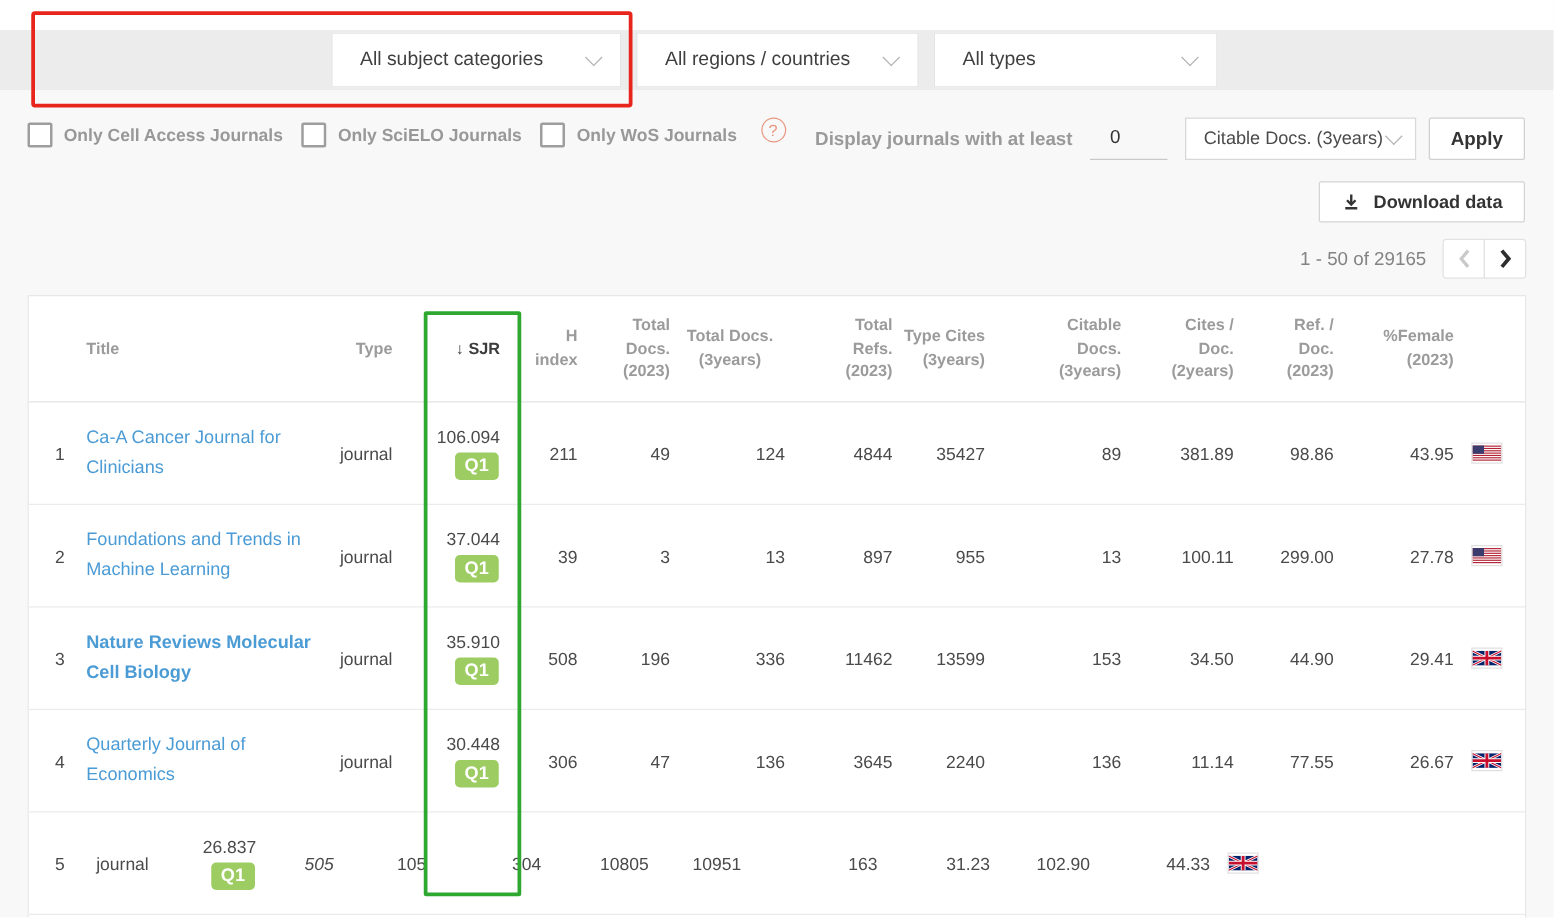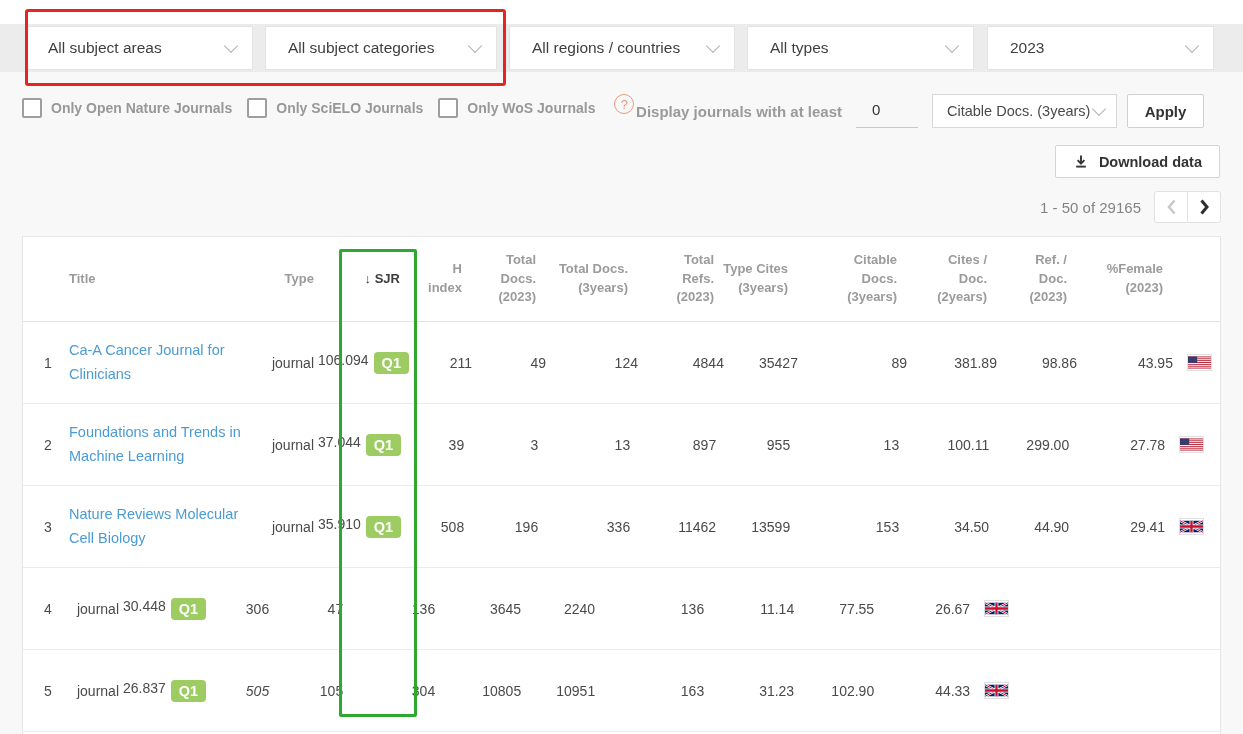--- a/index.html
+++ b/index.html
@@ -13,21 +13,21 @@
   .chev{width:9px;height:9px;border-right:1.6px solid #b3b3b3;border-bottom:1.6px solid #b3b3b3;
         transform:rotate(45deg);margin-top:-5px;flex:0 0 auto;}
 
   .cb-row{position:absolute;top:98px;left:22px;display:flex;align-items:center;gap:15px;}
   .cb-group{display:flex;align-items:center;gap:9px;cursor:pointer;}
   .cb{width:16px;height:16px;border:2px solid #9e9e9e;border-radius:2px;background:#fff;flex:0 0 auto;}
   .cb-label{font-size:14px;font-weight:700;color:#989898;}
   .help{width:18px;height:18px;border:1.5px solid var(--help-orange);border-radius:50%;color:var(--help-orange);
         font-size:13px;display:flex;align-items:center;justify-content:center;margin-left:4px;margin-top:-8px;cursor:pointer;}
 
-  .threshold{position:absolute;top:94px;right:39px;height:34px;display:flex;align-items:center;}
+  .threshold{position:absolute;top:94px;right:23px;height:34px;display:flex;align-items:center;}
   .th-label{font-size:15px;font-weight:700;color:#9a9a9a;margin-right:14px;}
   .th-input{width:46px;border:none;border-bottom:1px solid #c9c9c9;background:transparent;outline:none;
             font-family:"Liberation Sans",sans-serif;font-size:15px;color:#333;padding:7px 0 9px 16px;}
   .metric-dd{width:185px;height:34px;border:1px solid #d8d8d8;background:#fff;box-sizing:border-box;margin-left:14px;
              display:flex;align-items:center;justify-content:space-between;padding:0 12px 0 14px;cursor:pointer;}
   .metric-dd span.lbl{font-size:14.5px;color:#4a4a4a;}
   .apply-btn{width:77px;height:34px;margin-left:10px;background:#fff;border:1px solid #d0d0d0;border-radius:2px;
              font-family:"Liberation Sans",sans-serif;font-size:15px;font-weight:700;color:#333;cursor:pointer;}
 
   .download-btn{position:absolute;top:145px;right:23px;height:33px;display:flex;align-items:center;gap:10px;
@@ -48,60 +48,52 @@
       box-sizing:border-box;padding-right:4px;cursor:pointer;}
   .th.left{text-align:left;padding-left:6px;}
   .th.sorted{color:#3c3c3c;}
   .sort-arrow{color:#3c3c3c;}
   .trow{display:flex;align-items:center;height:81px;border-bottom:1px solid #ebebeb;}
   .td{font-size:14px;color:#4a4a4a;text-align:right;box-sizing:border-box;padding-right:4px;}
   .td.left{text-align:left;}
   .td.rank{text-align:left;padding-left:21px;color:#4a4a4a;}
   .title-cell{padding-left:6px;}
   .title-cell a{color:var(--link-blue);text-decoration:none;font-size:14.5px;line-height:1.65;cursor:pointer;}
-  .sjr-cell{display:flex;flex-direction:row;gap:5px;}
+  .sjr-cell{display:flex;flex-direction:column;align-items:flex-end;gap:5px;}
   .q-badge{background:var(--q1-badge);color:#fff;font-weight:700;font-size:14.5px;padding:3px 8px;border-radius:4px;margin-right:1px;}
   .flag-cell{display:flex;justify-content:center;align-items:center;padding-right:10px;}
 
   .annot{position:absolute;pointer-events:none;z-index:50;box-sizing:border-box;}
   .annot.red{left:25px;top:9px;width:481px;height:77px;border:3px solid var(--red-annotation);border-radius:3px;}
   .annot.green{left:339px;top:249px;width:78px;height:468px;border:3px solid var(--green-annotation);border-radius:2px;}
 </style>
 </head>
 <body>
 
 <div class="stage">
   <div class="top-white"></div>
   <div class="band"></div>
 
-  <div class="dd" style="left:25px;width:228px;">
-    <span class="dd-label">All subject areas</span>
-    <span class="chev"></span>
-  </div>
   <div class="dd" style="left:509px;width:226px;">
     <span class="dd-label">All regions / countries</span>
     <span class="chev"></span>
   </div>
   <div class="dd" style="left:265px;width:232px;">
     <span class="dd-label">All subject categories</span>
     <span class="chev"></span>
   </div>
   <div class="dd" style="left:747px;width:227px;">
     <span class="dd-label">All types</span>
     <span class="chev"></span>
   </div>
-  <div class="dd" style="left:987px;width:227px;">
-    <span class="dd-label">2023</span>
-    <span class="chev"></span>
-  </div>
 
   <div class="cb-row">
     <div class="cb-group">
       <span class="cb"></span>
-      <span class="cb-label">Only Open Nature Journals</span>
+      <span class="cb-label">Only Cell Access Journals</span>
     </div>
     <div class="cb-group">
       <span class="cb"></span>
       <span class="cb-label">Only SciELO Journals</span>
     </div>
     <div class="cb-group">
       <span class="cb"></span>
       <span class="cb-label">Only WoS Journals</span>
     </div>
     <span class="help">?</span>
@@ -144,21 +136,21 @@
     <div class="thead">
         <div class="th left" style="flex: 0 0 40px;"></div>
         <div class="th left" style="flex: 0 0 195px;">Title</div>
         <div class="th" style="flex: 0 0 60px;">Type</div>
         <div class="th sorted" style="flex: 0 0 86px;"><span class="sort-arrow">↓ </span>SJR</div>
         <div class="th" style="flex: 0 0 62px;">H
 index</div>
         <div class="th" style="flex: 0 0 74px;">Total
 Docs.
 (2023)</div>
-        <div class="th" style="flex: 0 0 92px;">Total Docs.
+        <div class="th" style="flex: 0 0 92px; text-align: center;">Total Docs.
 (3years)</div>
         <div class="th" style="flex: 0 0 86px;">Total
 Refs.
 (2023)</div>
         <div class="th" style="flex: 0 0 74px;">Type Cites
 (3years)</div>
         <div class="th" style="flex: 0 0 109px;">Citable
 Docs.
 (3years)</div>
         <div class="th" style="flex: 0 0 90px;">Cites /
@@ -231,21 +223,21 @@
                 <rect y="5.38" width="19" height="0.77"></rect>
                 <rect y="6.92" width="19" height="0.77"></rect>
                 <rect y="8.46" width="19" height="0.77"></rect>
               </g>
               <rect width="7.6" height="5.4" fill="#3C3B6E"></rect>
             </svg>
           </div>
         </div>
         <div class="trow">
           <div class="td rank" style="flex: 0 0 40px;">3</div>
-          <div class="td left title-cell" style="flex: 0 0 195px;"><a href="#">Nature Reviews Molecular Cell Biology</a></div>
+          <div class="td left title-cell" style="flex: 0 0 195px; font-weight: bold;"><a href="#">Nature Reviews Molecular Cell Biology</a></div>
           <div class="td" style="flex: 0 0 60px;">journal</div>
           <div class="td sjr-cell" style="flex: 0 0 86px;">
             <span>35.910</span>
             <span class="q-badge">Q1</span>
           </div>
           <div class="td" style="flex: 0 0 62px;">508</div>
           <div class="td" style="flex: 0 0 74px;">196</div>
           <div class="td" style="flex: 0 0 92px;">336</div>
           <div class="td" style="flex: 0 0 86px;">11462</div>
           <div class="td" style="flex: 0 0 74px;">13599</div>
@@ -258,20 +250,21 @@
               <rect width="60" height="30" fill="#012169"></rect>
               <path d="M0,0 60,30 M60,0 0,30" stroke="#fff" stroke-width="6"></path>
               <path d="M0,0 60,30 M60,0 0,30" stroke="#C8102E" stroke-width="2.5"></path>
               <path d="M30,0 V30 M0,15 H60" stroke="#fff" stroke-width="10"></path>
               <path d="M30,0 V30 M0,15 H60" stroke="#C8102E" stroke-width="6"></path>
             </svg>
           </div>
         </div>
         <div class="trow">
           <div class="td rank" style="flex: 0 0 40px;">4</div>
+          <div class="td left title-cell" style="flex: 0 0 195px;"><a href="#">Quarterly Journal of Economics</a></div>
           <div class="td" style="flex: 0 0 60px;">journal</div>
           <div class="td sjr-cell" style="flex: 0 0 86px;">
             <span>30.448</span>
             <span class="q-badge">Q1</span>
           </div>
           <div class="td" style="flex: 0 0 62px;">306</div>
           <div class="td" style="flex: 0 0 74px;">47</div>
           <div class="td" style="flex: 0 0 92px;">136</div>
           <div class="td" style="flex: 0 0 86px;">3645</div>
           <div class="td" style="flex: 0 0 74px;">2240</div>

